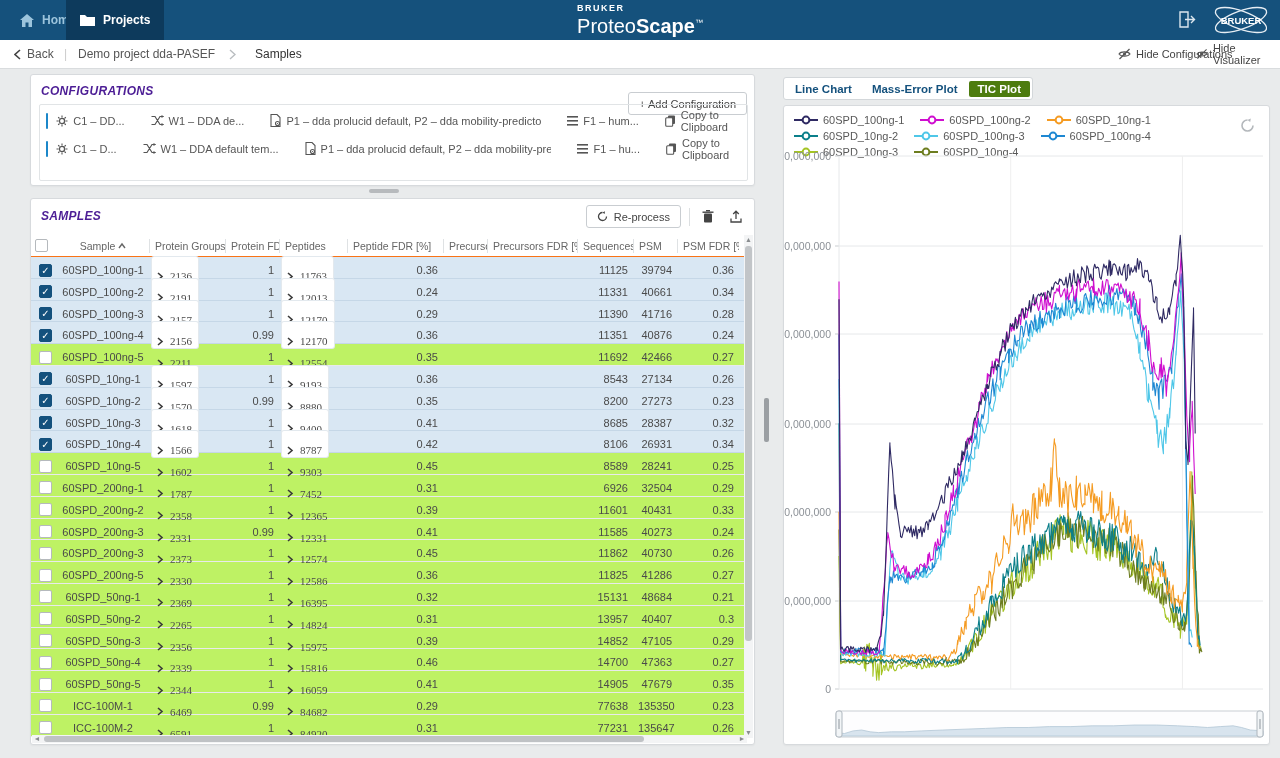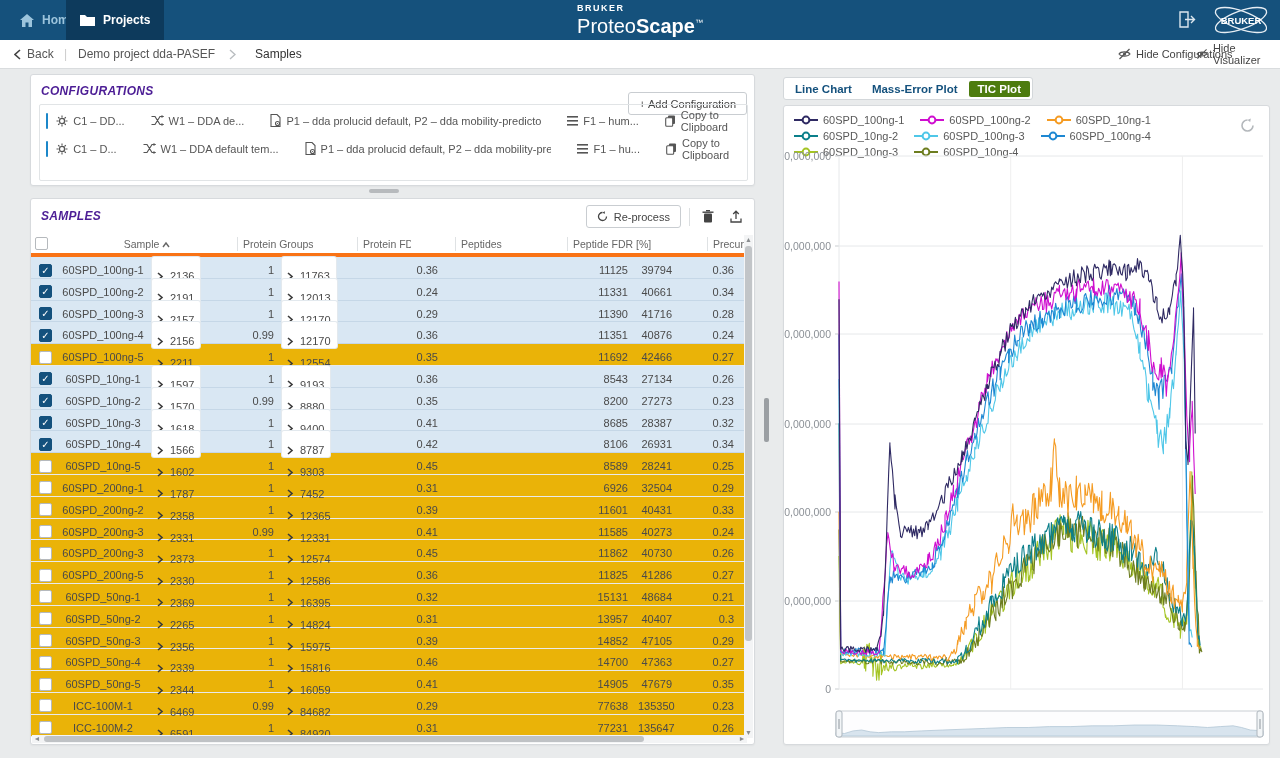--- a/index.html
+++ b/index.html
@@ -57,30 +57,30 @@
 
   
   #samples-title { left:10px; top:10px; }
   #samples-toolbar { position:absolute; right:8px; top:6px; display:flex; align-items:center; gap:8px; }
   .tool-sep { width:1px; height:18px; background:#dcdfe1; }
   .icon-btn { display:flex; align-items:center; justify-content:center; width:20px; height:20px; cursor:pointer; }
 
   
   #table-wrap { position:absolute; left:0px; top:36px; width:717px; height:503px; overflow:hidden; }
   .thead, .trow { display:grid; grid-template-columns:26px 92px 76px 54px 68px 96px 44px 90px 56px 44px 62px; align-items:center; }
-  .thead { height:22px; font-size:10.5px; color:#666; border-bottom:4px solid #f97316;gap:44px; }
+  .thead { height:22px; font-size:10.5px; color:#666; border-bottom:1px solid #f97316; }
   .thead .hc { padding:0 5px; white-space:nowrap; overflow:hidden; border-left:1px solid #dfe2e4; height:14px; line-height:14px; }
   .thead .hc.nosep { border-left:none; }
-  .trow { height:21.8px; font-size:11px; color:#4a4a4a; border-bottom:1px solid #e8eaeb; background:#eab308; }
+  .trow { height:21.8px; font-size:11px; color:#4a4a4a; border-bottom:1px solid #e8eaeb; background:#bef264; }
   .trow.sel { background:#d9e7f3; border-bottom:1px solid #c5d7e7; }
   .cell { padding:0 5px; white-space:nowrap; }
   .c-num { text-align:right; }
   .c-sample { text-align:center; }
   .chipcell { display:flex; align-items:center; gap:6px; padding:0 3px; }
-  .chip { display:flex; align-items:center; gap:6px; padding:13px 6px 1px 4px; border-radius:2px; }
+  .chip { display:flex; align-items:center; gap:6px; padding:13px 6px 1px 4px; border-radius:2px;font-family:Liberation Serif, serif; }
   .trow.sel .chip { background:#fff; box-shadow:0 0 0 1px #e3e9ee; }
   .cb { width:13px; height:13px; border:1px solid #b5b9bd; border-radius:2px; background:#fff; margin-left:8px; cursor:pointer; display:flex; align-items:center; justify-content:center; }
   .cb.on { background:#14517d; border-color:#14517d; color:#fff; font-size:10px; }
 
   
   .vsb { position:absolute; right:1px; top:36px; width:9px; height:503px; background:#f3f4f5; }
   .vsb .arr { position:absolute; left:0; width:9px; height:10px; color:#8a8d90; font-size:7px; text-align:center; line-height:10px; }
   .vsb .thumb { position:absolute; left:1px; width:7px; background:#c2c5c8; border-radius:3px; }
   .hsb { position:absolute; left:1px; bottom:1px; height:8px; width:715px; background:#f3f4f5; }
   .hsb .thumb { position:absolute; top:1px; height:6px; background:#bfc2c5; border-radius:3px; left:12px; width:600px; }

